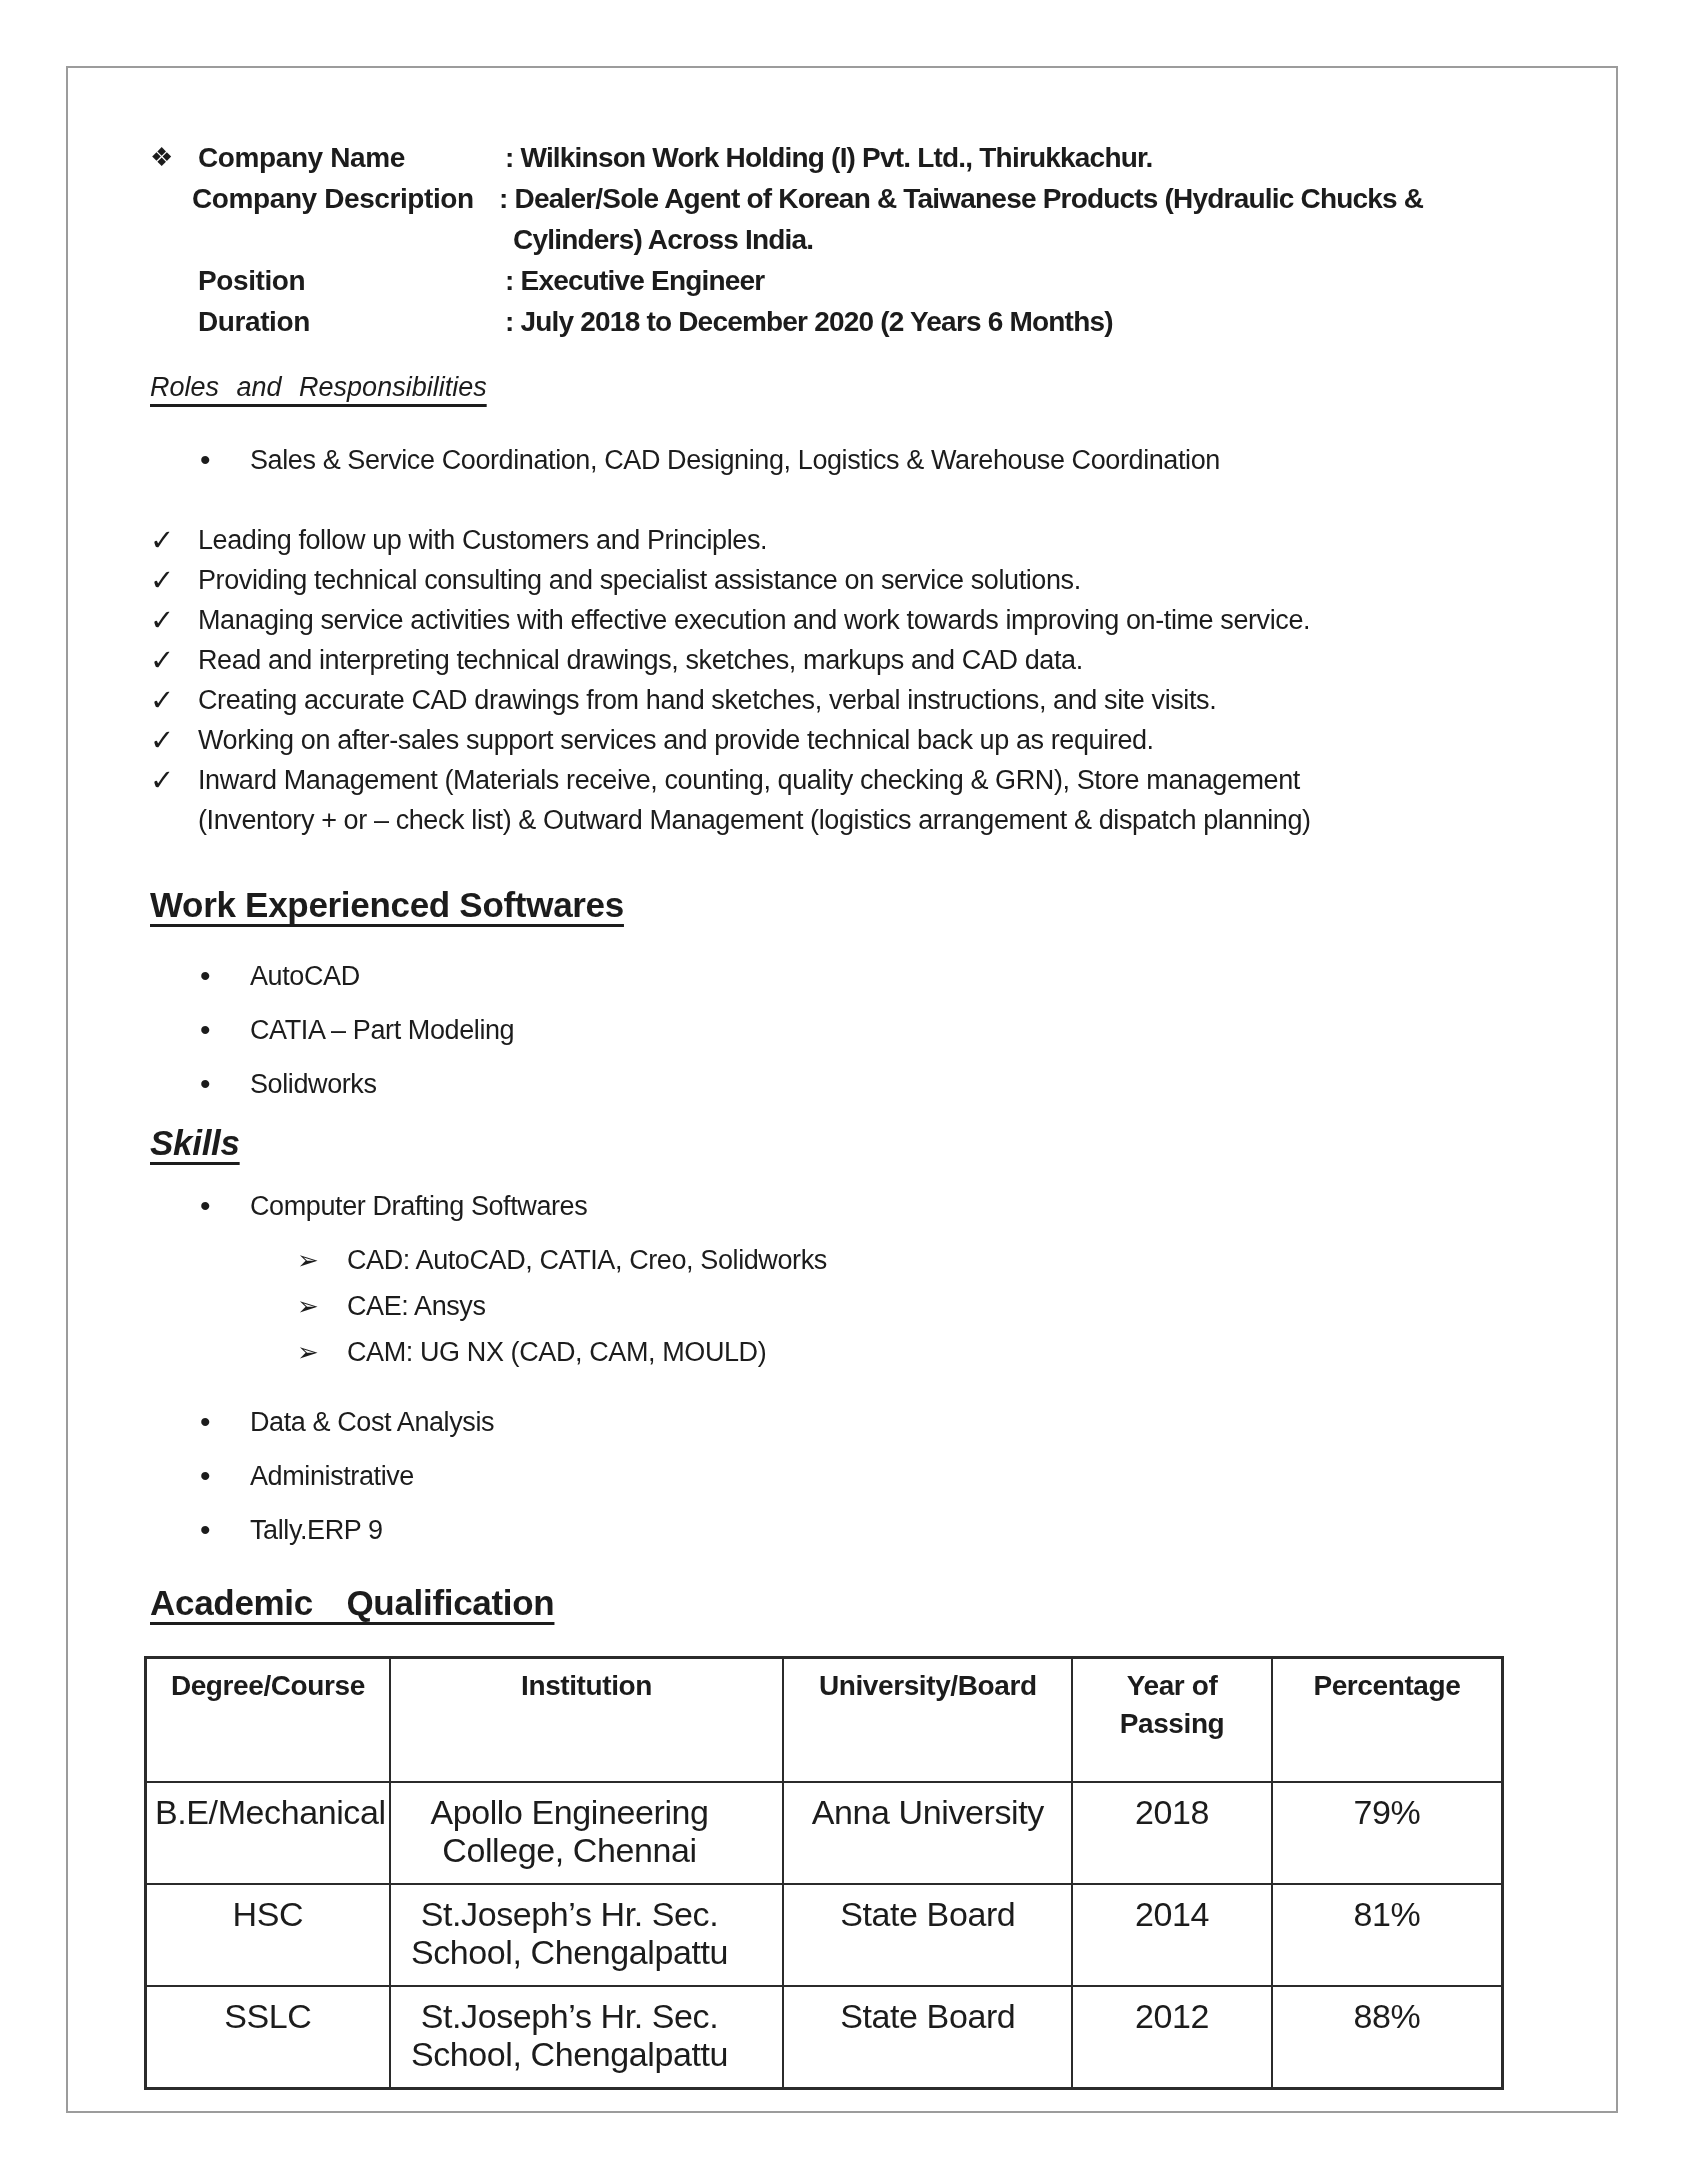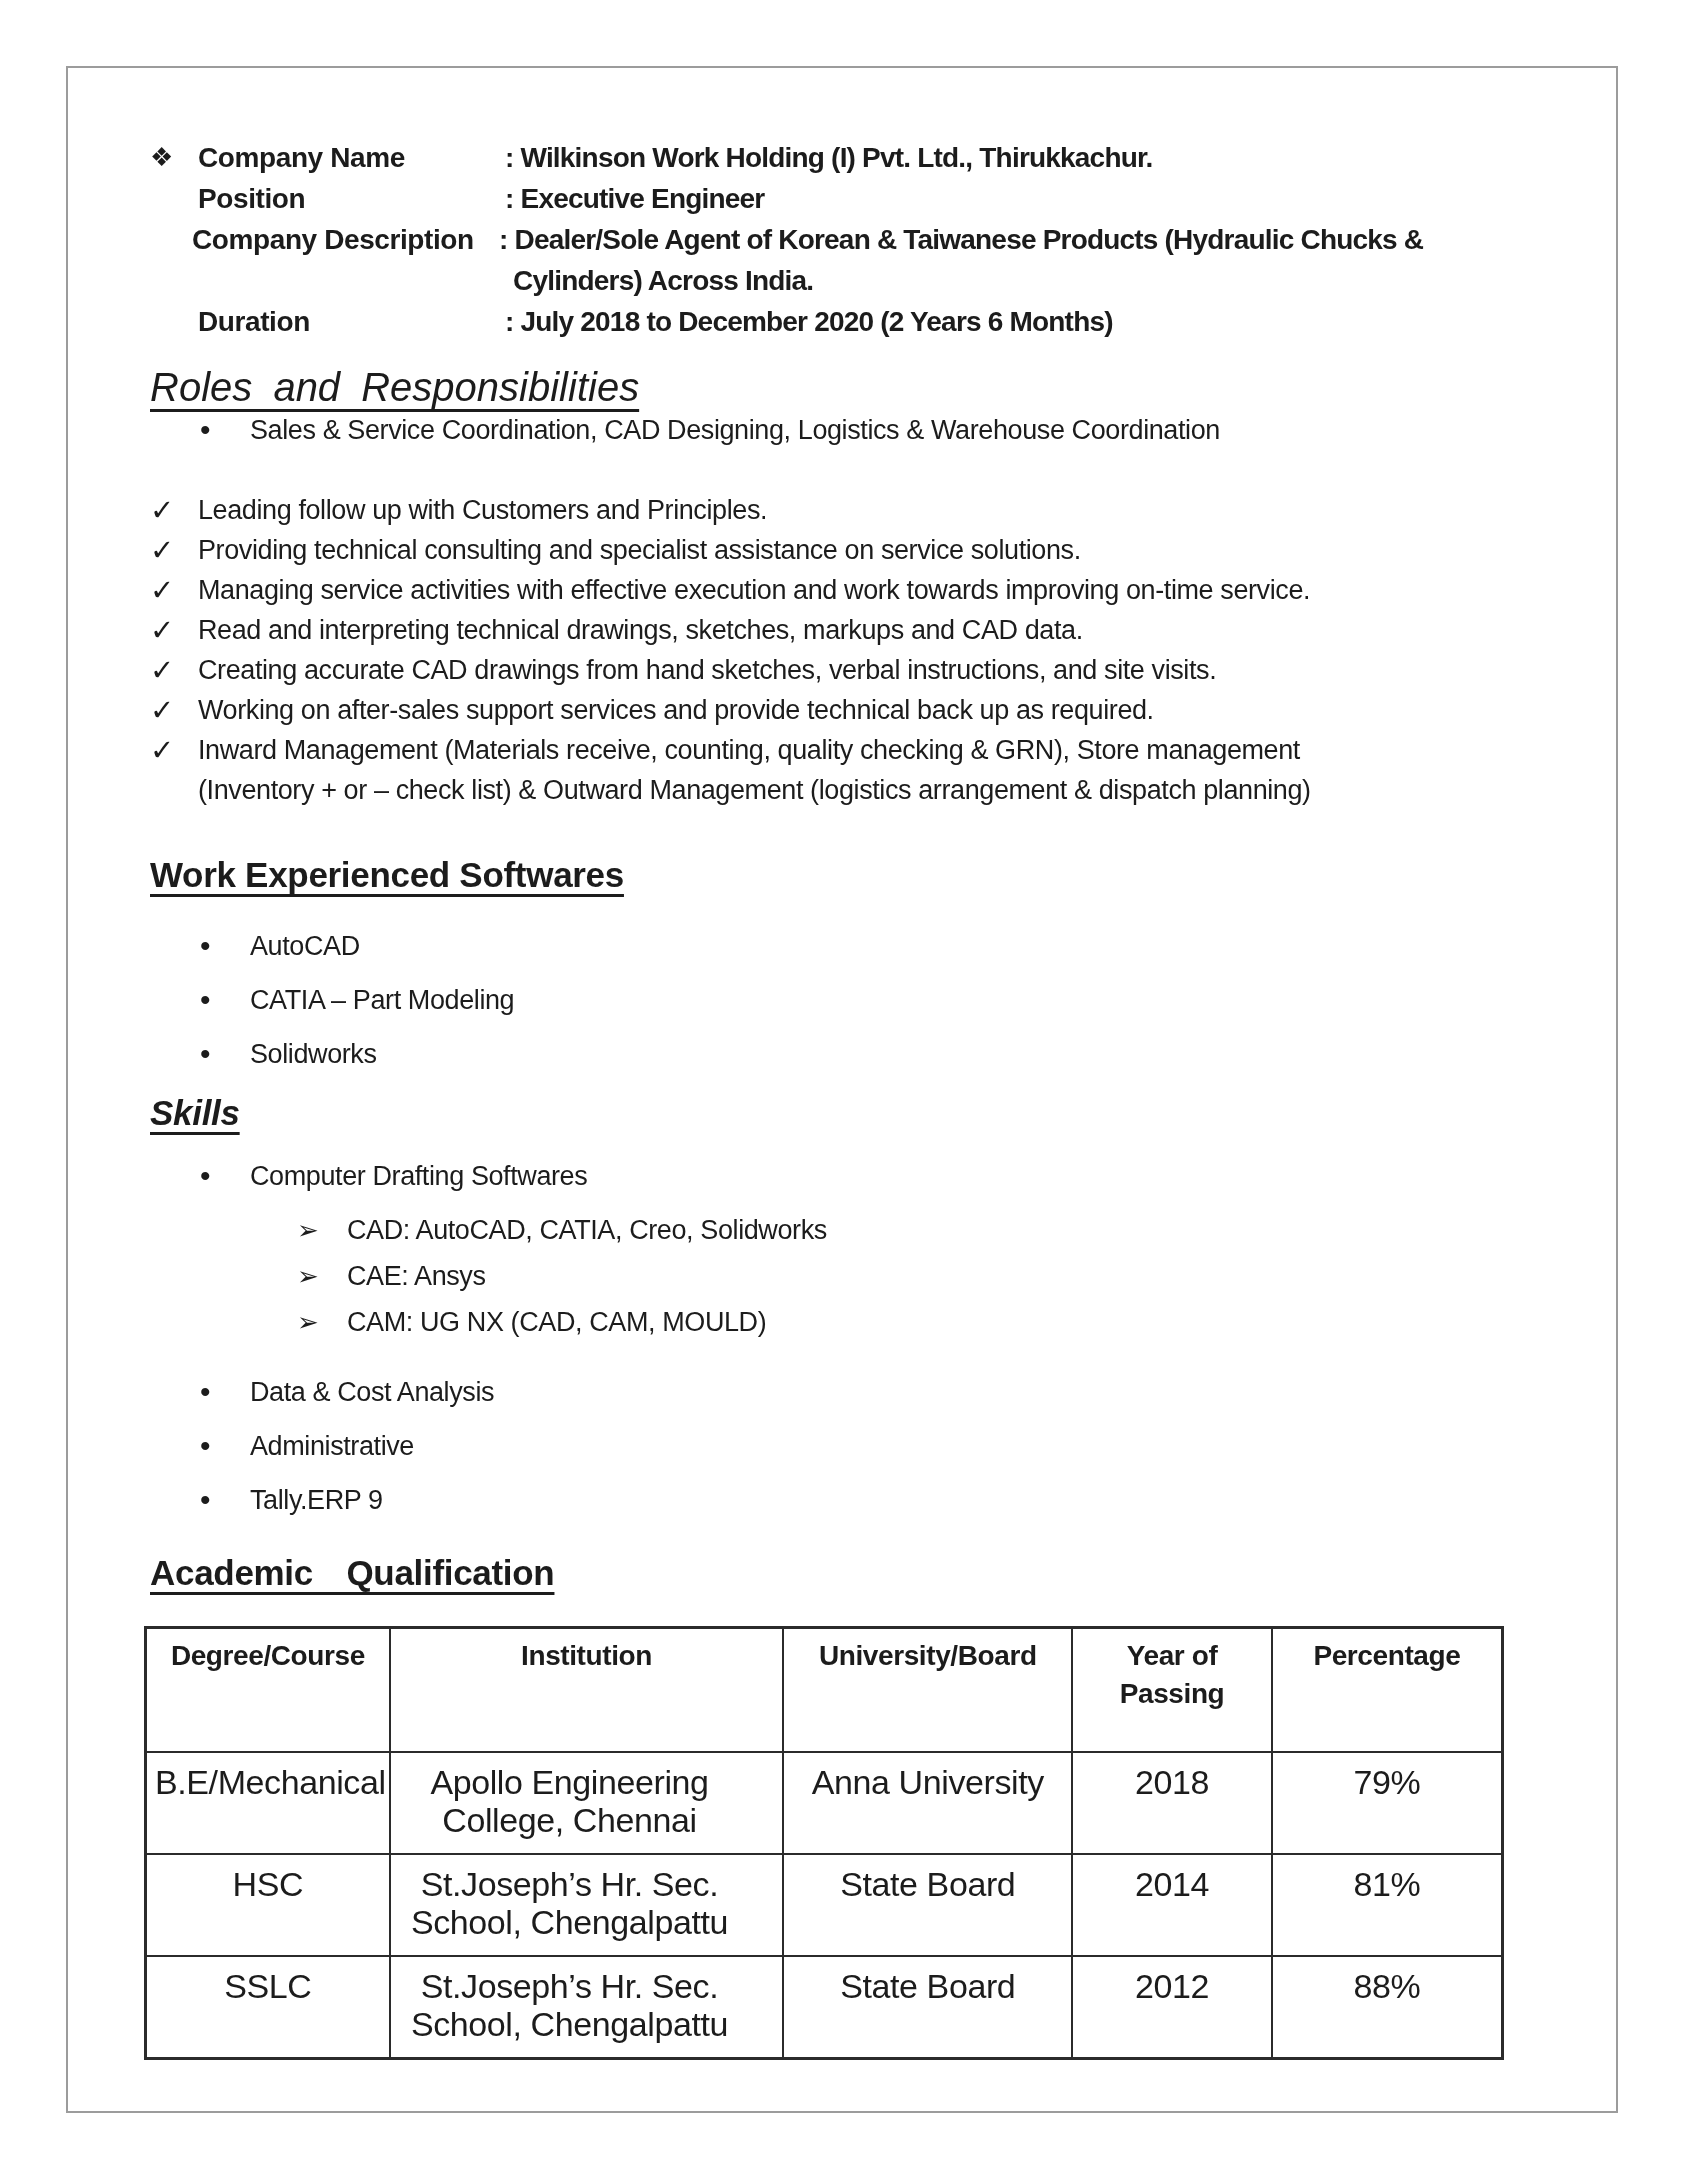--- a/index.html
+++ b/index.html
@@ -30,24 +30,24 @@
   .co-label { width: 307px; flex: 0 0 307px; }
   .co-value { max-width: 1049px; letter-spacing: -0.8px; padding-left: 14px; text-indent: -14px; }
 
   
   .sec-heading {
     font-size: 35px; font-weight: 700; letter-spacing: -0.3px;
     text-decoration: underline; text-decoration-thickness: 3px; text-underline-offset: 7px;
     line-height: 50px;
   }
   .roles-heading {
-    font-size: 40px; font-weight: 400; font-style: italic; word-spacing: 10px;
+    font-size: 27px; font-weight: 400; font-style: italic; word-spacing: 10px;
     text-decoration: underline; text-decoration-thickness: 2.5px; text-underline-offset: 8px;
     line-height: 46px;
-    margin-top: 22px; 
+    margin-top: 22px; margin-bottom: 30px;
   }
   .academic-heading { word-spacing: 24px; margin-bottom: 28px; }
 
   
   .row-item { display: flex; align-items: flex-start; font-size: 27px; line-height: 40px; letter-spacing: -0.4px; }
   .summary-row { margin-bottom: 40px; padding-left: 50px; }
   .dot-cell { width: 50px; font-size: 30px; }
   .checklist { margin-bottom: 40px; }
   .check-item { display: flex; align-items: flex-start; font-size: 27px; line-height: 40px; letter-spacing: -0.4px; }
   .check-cell { width: 48px; font-size: 29px; }
@@ -97,27 +97,27 @@
   <div class="content">
 
     <div class="company-block">
       <div class="co-row">
         <span class="co-bullet">❖</span>
         <span class="co-label">Company Name</span>
         <span class="co-value">: Wilkinson Work Holding (I) Pvt. Ltd., Thirukkachur.</span>
       </div>
       <div class="co-row">
         <span class="co-bullet"></span>
+        <span class="co-label">Company Description</span>
+        <span class="co-value">: Dealer/Sole Agent of Korean &amp; Taiwanese Products (Hydraulic Chucks &amp; Cylinders) Across India.</span>
+      </div>
+      <div class="co-row">
+        <span class="co-bullet"></span>
         <span class="co-label">Position</span>
         <span class="co-value">: Executive Engineer</span>
-      </div>
-      <div class="co-row">
-        <span class="co-bullet"></span>
-        <span class="co-label">Company Description</span>
-        <span class="co-value">: Dealer/Sole Agent of Korean &amp; Taiwanese Products (Hydraulic Chucks &amp; Cylinders) Across India.</span>
       </div>
       <div class="co-row">
         <span class="co-bullet"></span>
         <span class="co-label">Duration</span>
         <span class="co-value">: July 2018 to December 2020 (2 Years 6 Months)</span>
       </div>
     </div>
 
     <h2 class="roles-heading">Roles and Responsibilities</h2>
 

